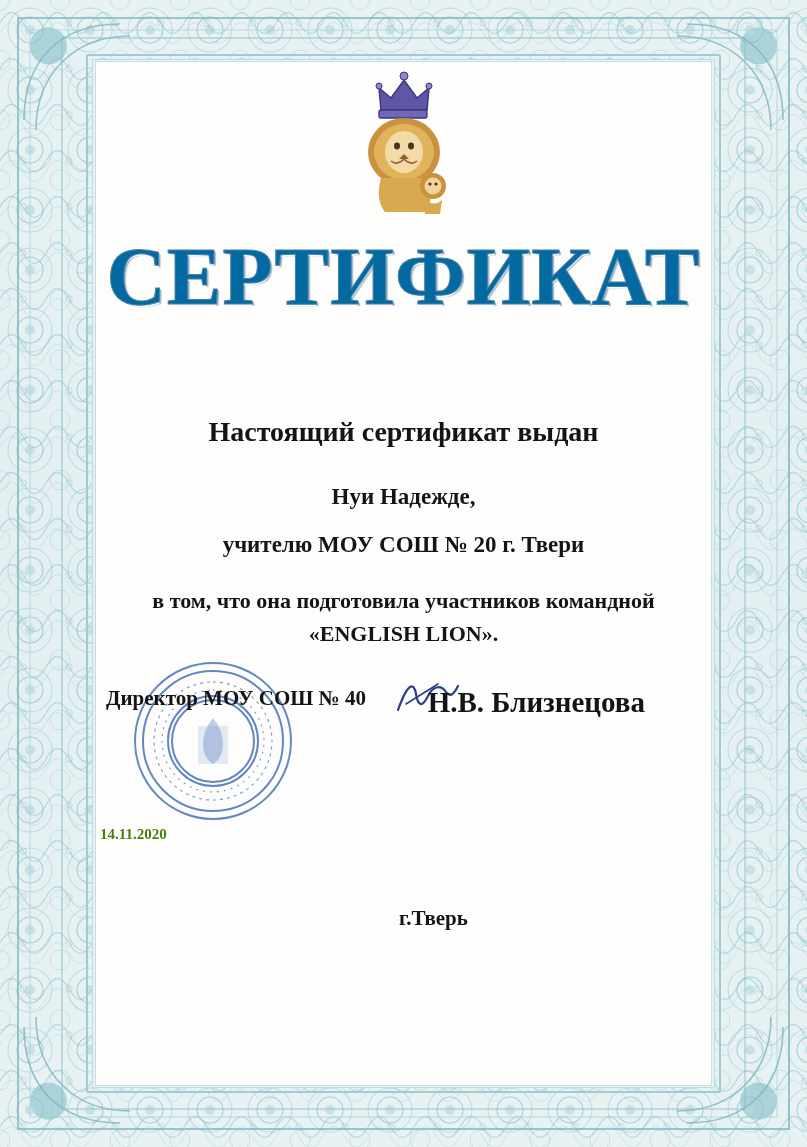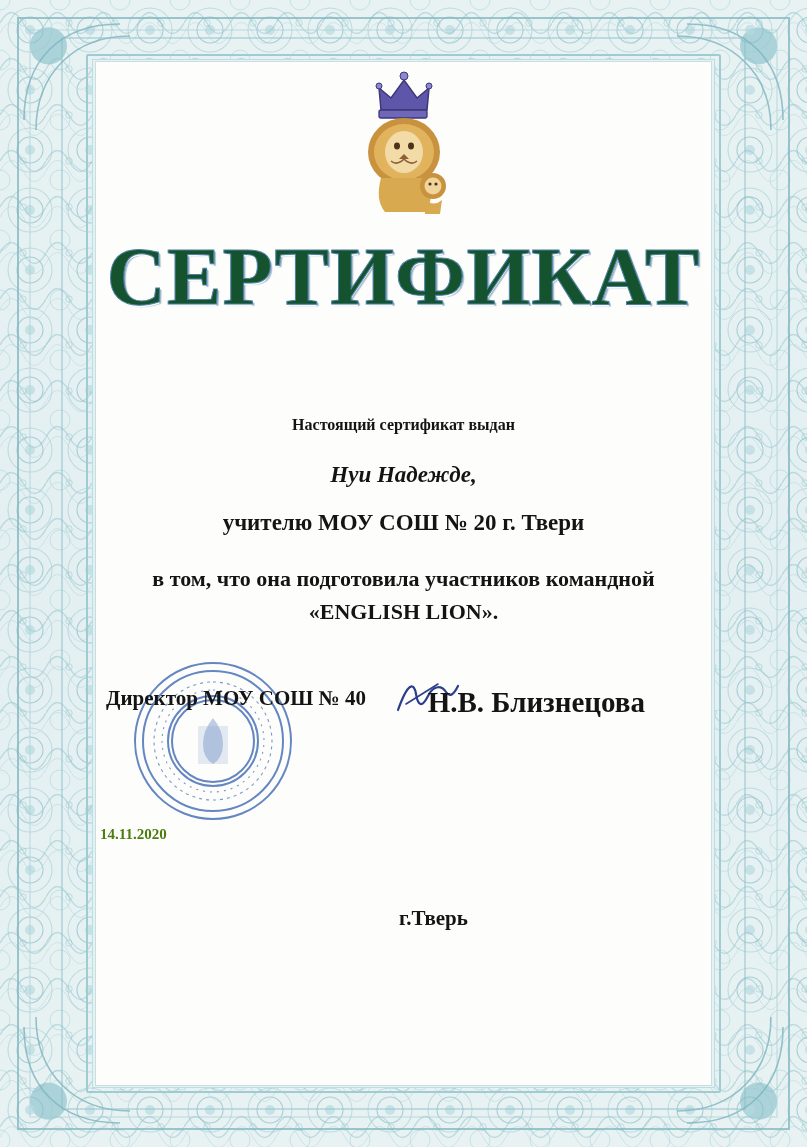--- a/index.html
+++ b/index.html
@@ -95,46 +95,45 @@
     position: absolute;
     left: 0;
     right: 0;
     top: 170px;
     text-align: center;
     font-family: "Liberation Serif", serif;
     font-weight: bold;
     font-size: 82px;
     line-height: 1;
     letter-spacing: 1px;
-    color: #14532d;
+    color: #0369a1;
     text-shadow:
       0 2px 0 rgba(255,255,255,0.9),
       1px 1px 0 #7fa9c8,
       2px 2px 1px rgba(70,110,150,0.45);
     -webkit-text-stroke: 1px #4d7fa6;
   }
 
   .body-block {
     position: absolute;
     left: 0;
     right: 0;
     top: 350px;
     text-align: center;
     color: #141414;
   }
 
   .line-issued {
-    font-size: 16px;
-    font-weight: bold;
-    margin-bottom: 28px;
+    font-size: 28px;
+    font-weight: bold;
+    margin-bottom: 36px;
   }
   .line-name {
     font-size: 23px;
     font-weight: bold;
-    font-style: italic;
     margin-bottom: 22px;
   }
   .line-role {
     font-size: 23px;
     font-weight: bold;
     margin-bottom: 26px;
   }
   .paragraph {
     font-size: 22px;
     font-weight: bold;

